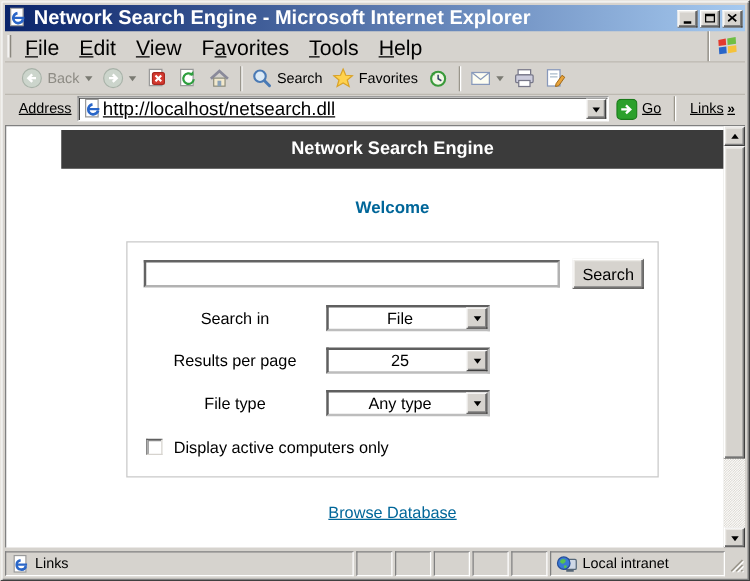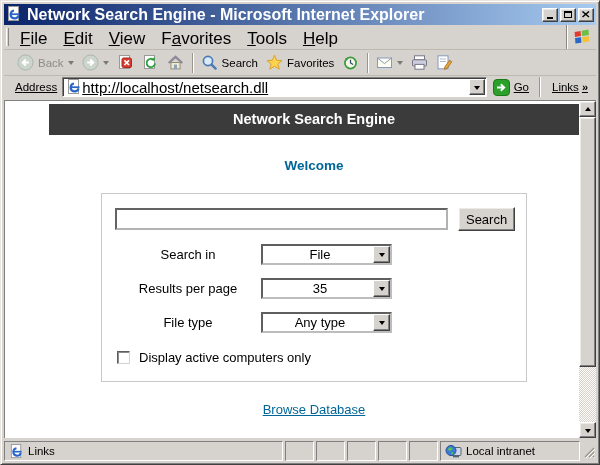--- a/index.html
+++ b/index.html
@@ -306,21 +306,21 @@
             <span class="select-value">File</span>
             <span class="select-btn">
                 <span class="tri-sel"></span>
               </span>
           </span>
         </div>
 
         <div class="field-row">
           <span class="field-label">Results per page</span>
           <span class="selectbox">
-            <span class="select-value">35</span>
+            <span class="select-value">25</span>
             <span class="select-btn">
                 <span class="tri-sel"></span>
               </span>
           </span>
         </div>
 
         <div class="field-row">
           <span class="field-label">File type</span>
           <span class="selectbox">
             <span class="select-value">Any type</span>

